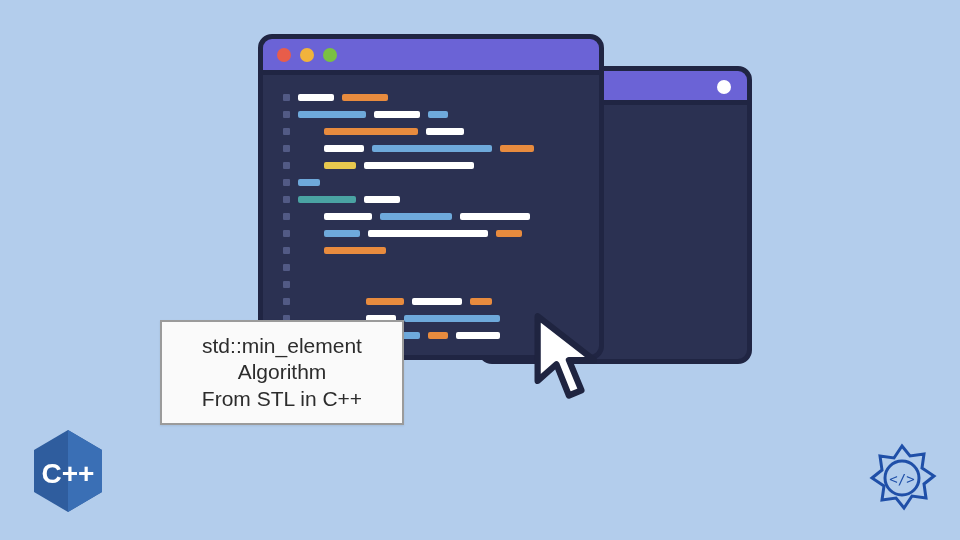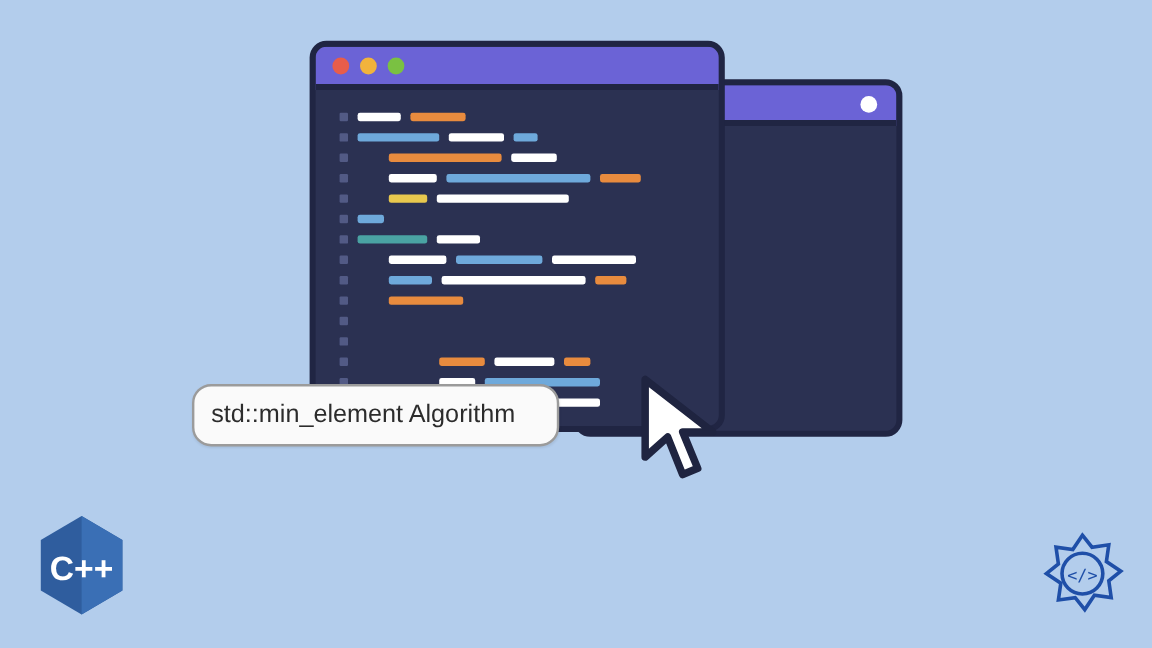--- a/index.html
+++ b/index.html
@@ -96,26 +96,26 @@
     width: 86px;
     height: 98px;
     pointer-events: none;
   }
 
   
   .caption {
     position: absolute;
     left: 160px;
     top: 320px;
-    width: 306px;
+    width: 244px;
     background: #fafafa;
     border: 2px solid #9b9b9b;
-    border-radius: 16px;
+    border-radius: 0;
     padding: 11px 14px;
-    text-align: left;
+    text-align: center;
     color: #2c2c2c;
     font-size: 21px;
     line-height: 1.25;
     box-shadow: 0 1px 2px rgba(0,0,0,0.08);
   }
 
   
   .cpp-badge {
     position: absolute;
     left: 30px;
@@ -244,20 +244,21 @@
       </div>
   </div>
 </div>
 
 <svg class="cursor" viewBox="0 0 80 94">
   <path d="M8 6 L8 68 L26 52 L38 82 L50 77 L38 48 L62 48 Z" fill="#ffffff" stroke="#1f2440" stroke-width="6" stroke-linejoin="round"></path>
 </svg>
 
 <div class="caption">
   <div>std::min_element Algorithm</div>
+  <div>From STL in C++</div>
 </div>
 
 <svg class="cpp-badge" viewBox="0 0 76 86">
   <polygon points="38,2 72,22 72,64 38,84 4,64 4,22" fill="#2f5d9e"></polygon>
   <polygon points="38,2 72,22 72,64 38,84 38,43" fill="#3a6fb5"></polygon>
   <text x="38" y="55" text-anchor="middle" font-family="Arial" font-weight="700" font-size="28" fill="#ffffff">C++</text>
 </svg>
 
 <div class="delft">
   <svg class="mark" viewBox="0 0 72 72">

